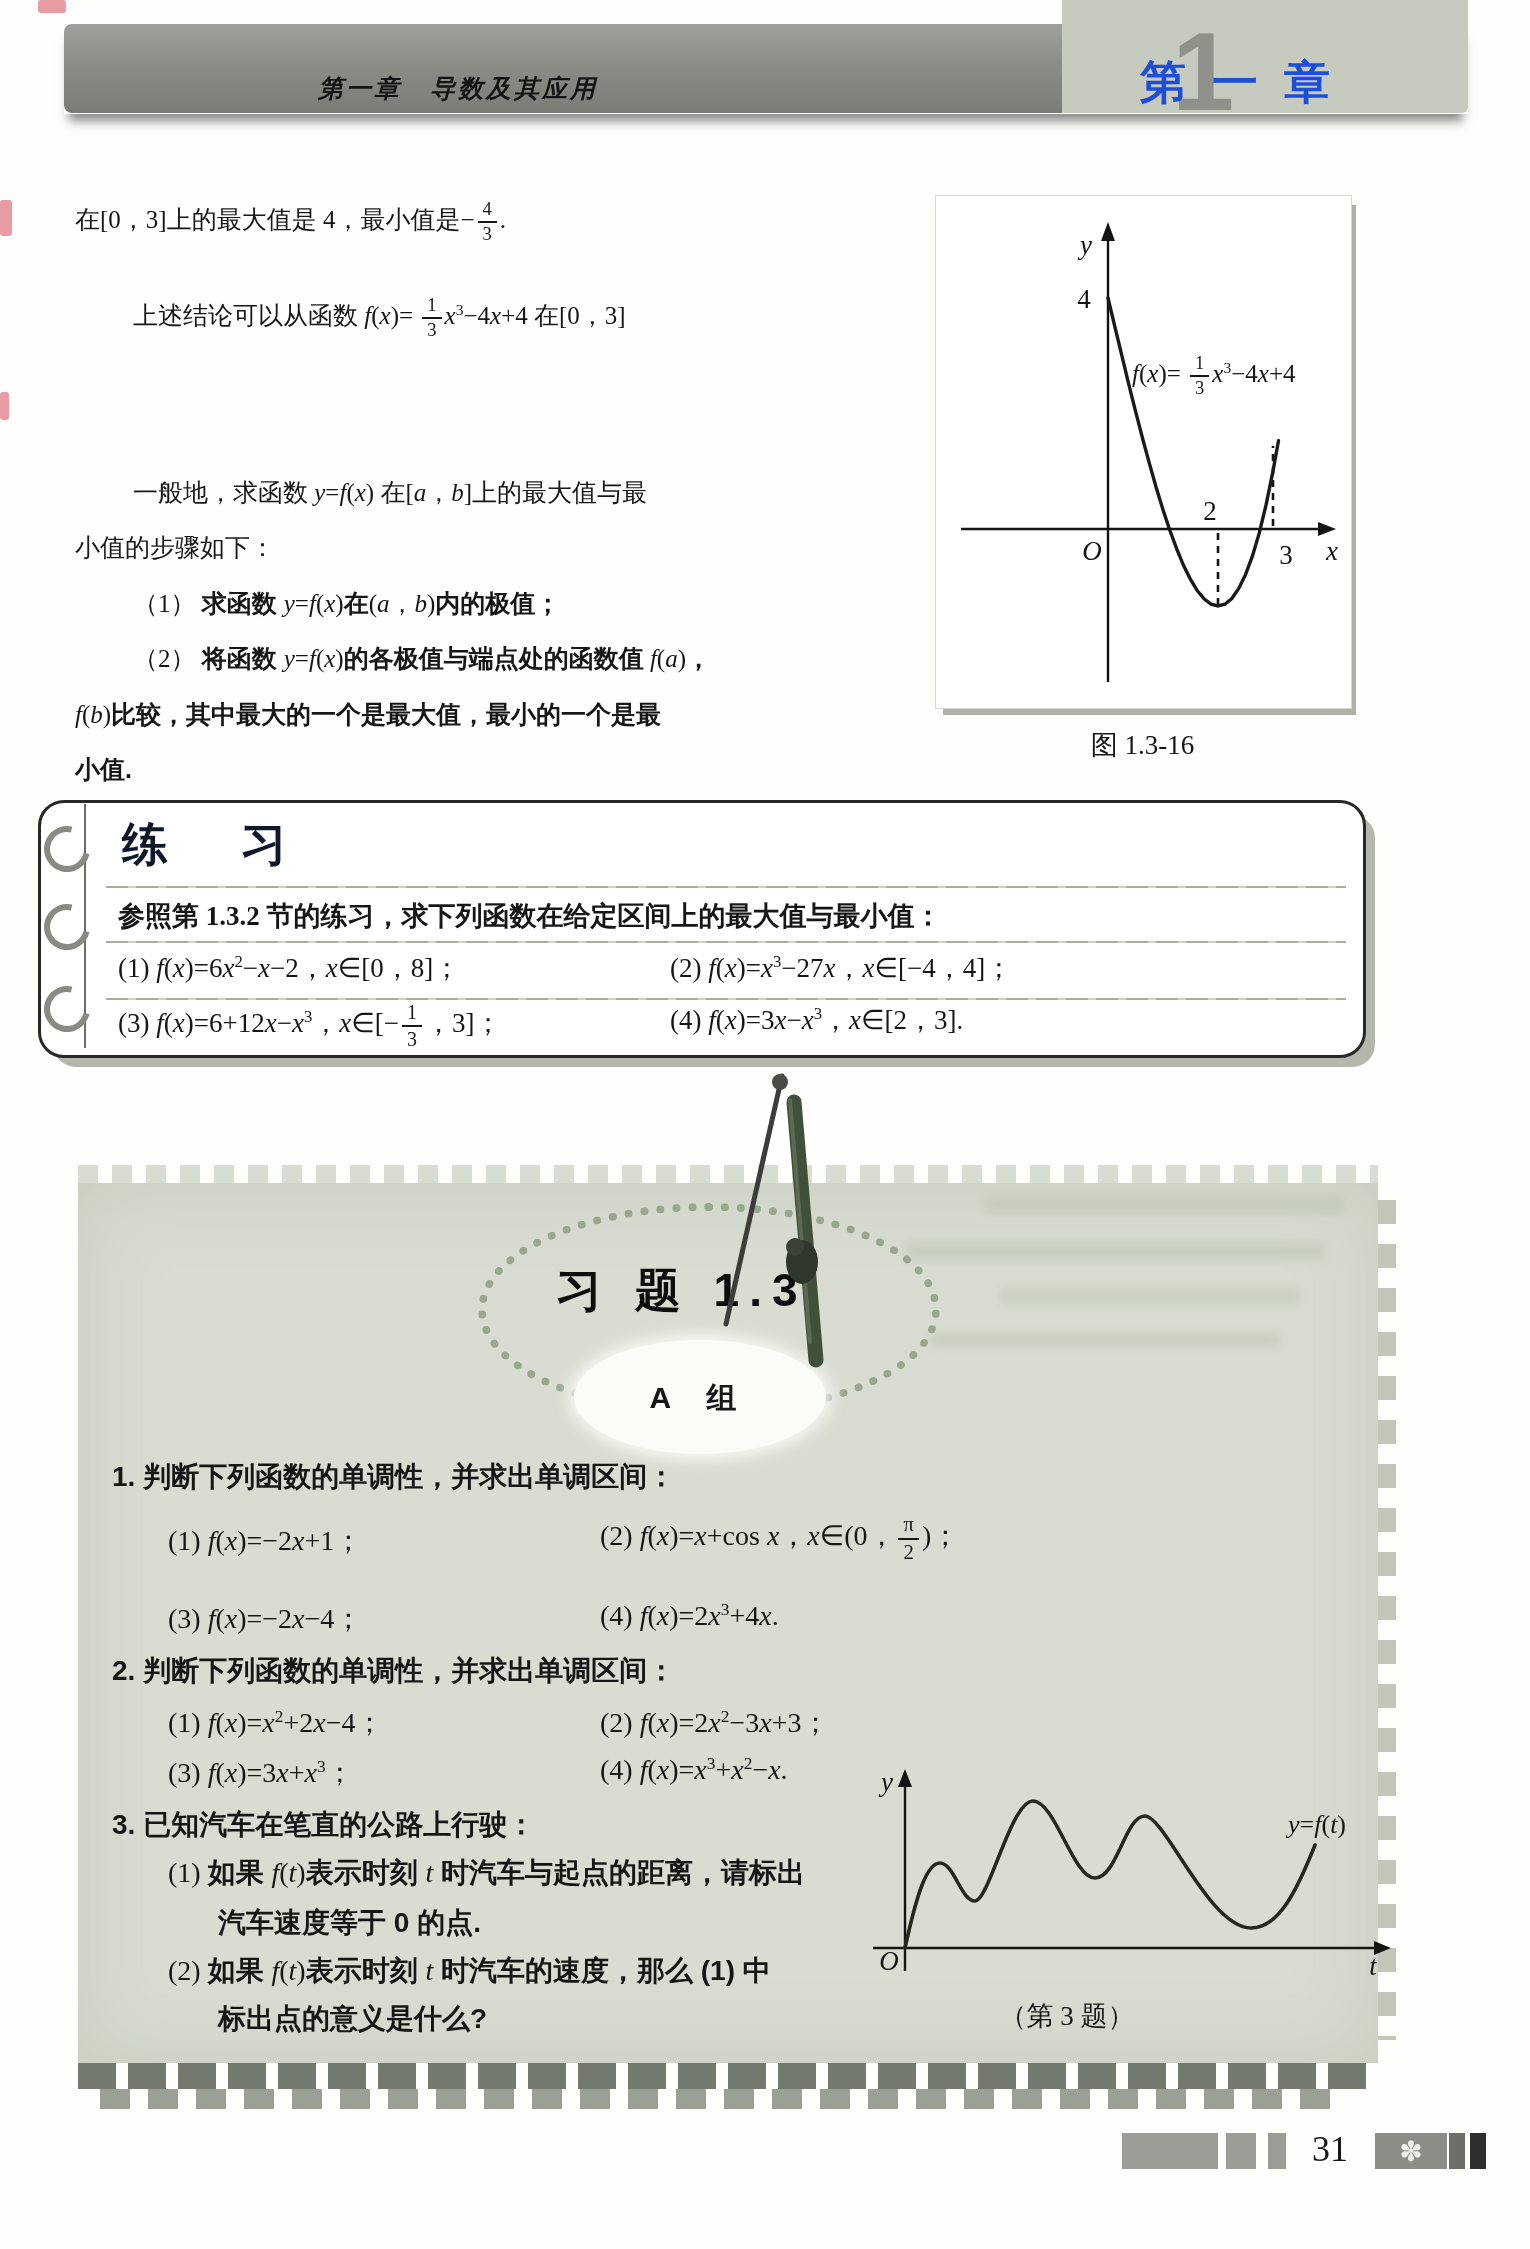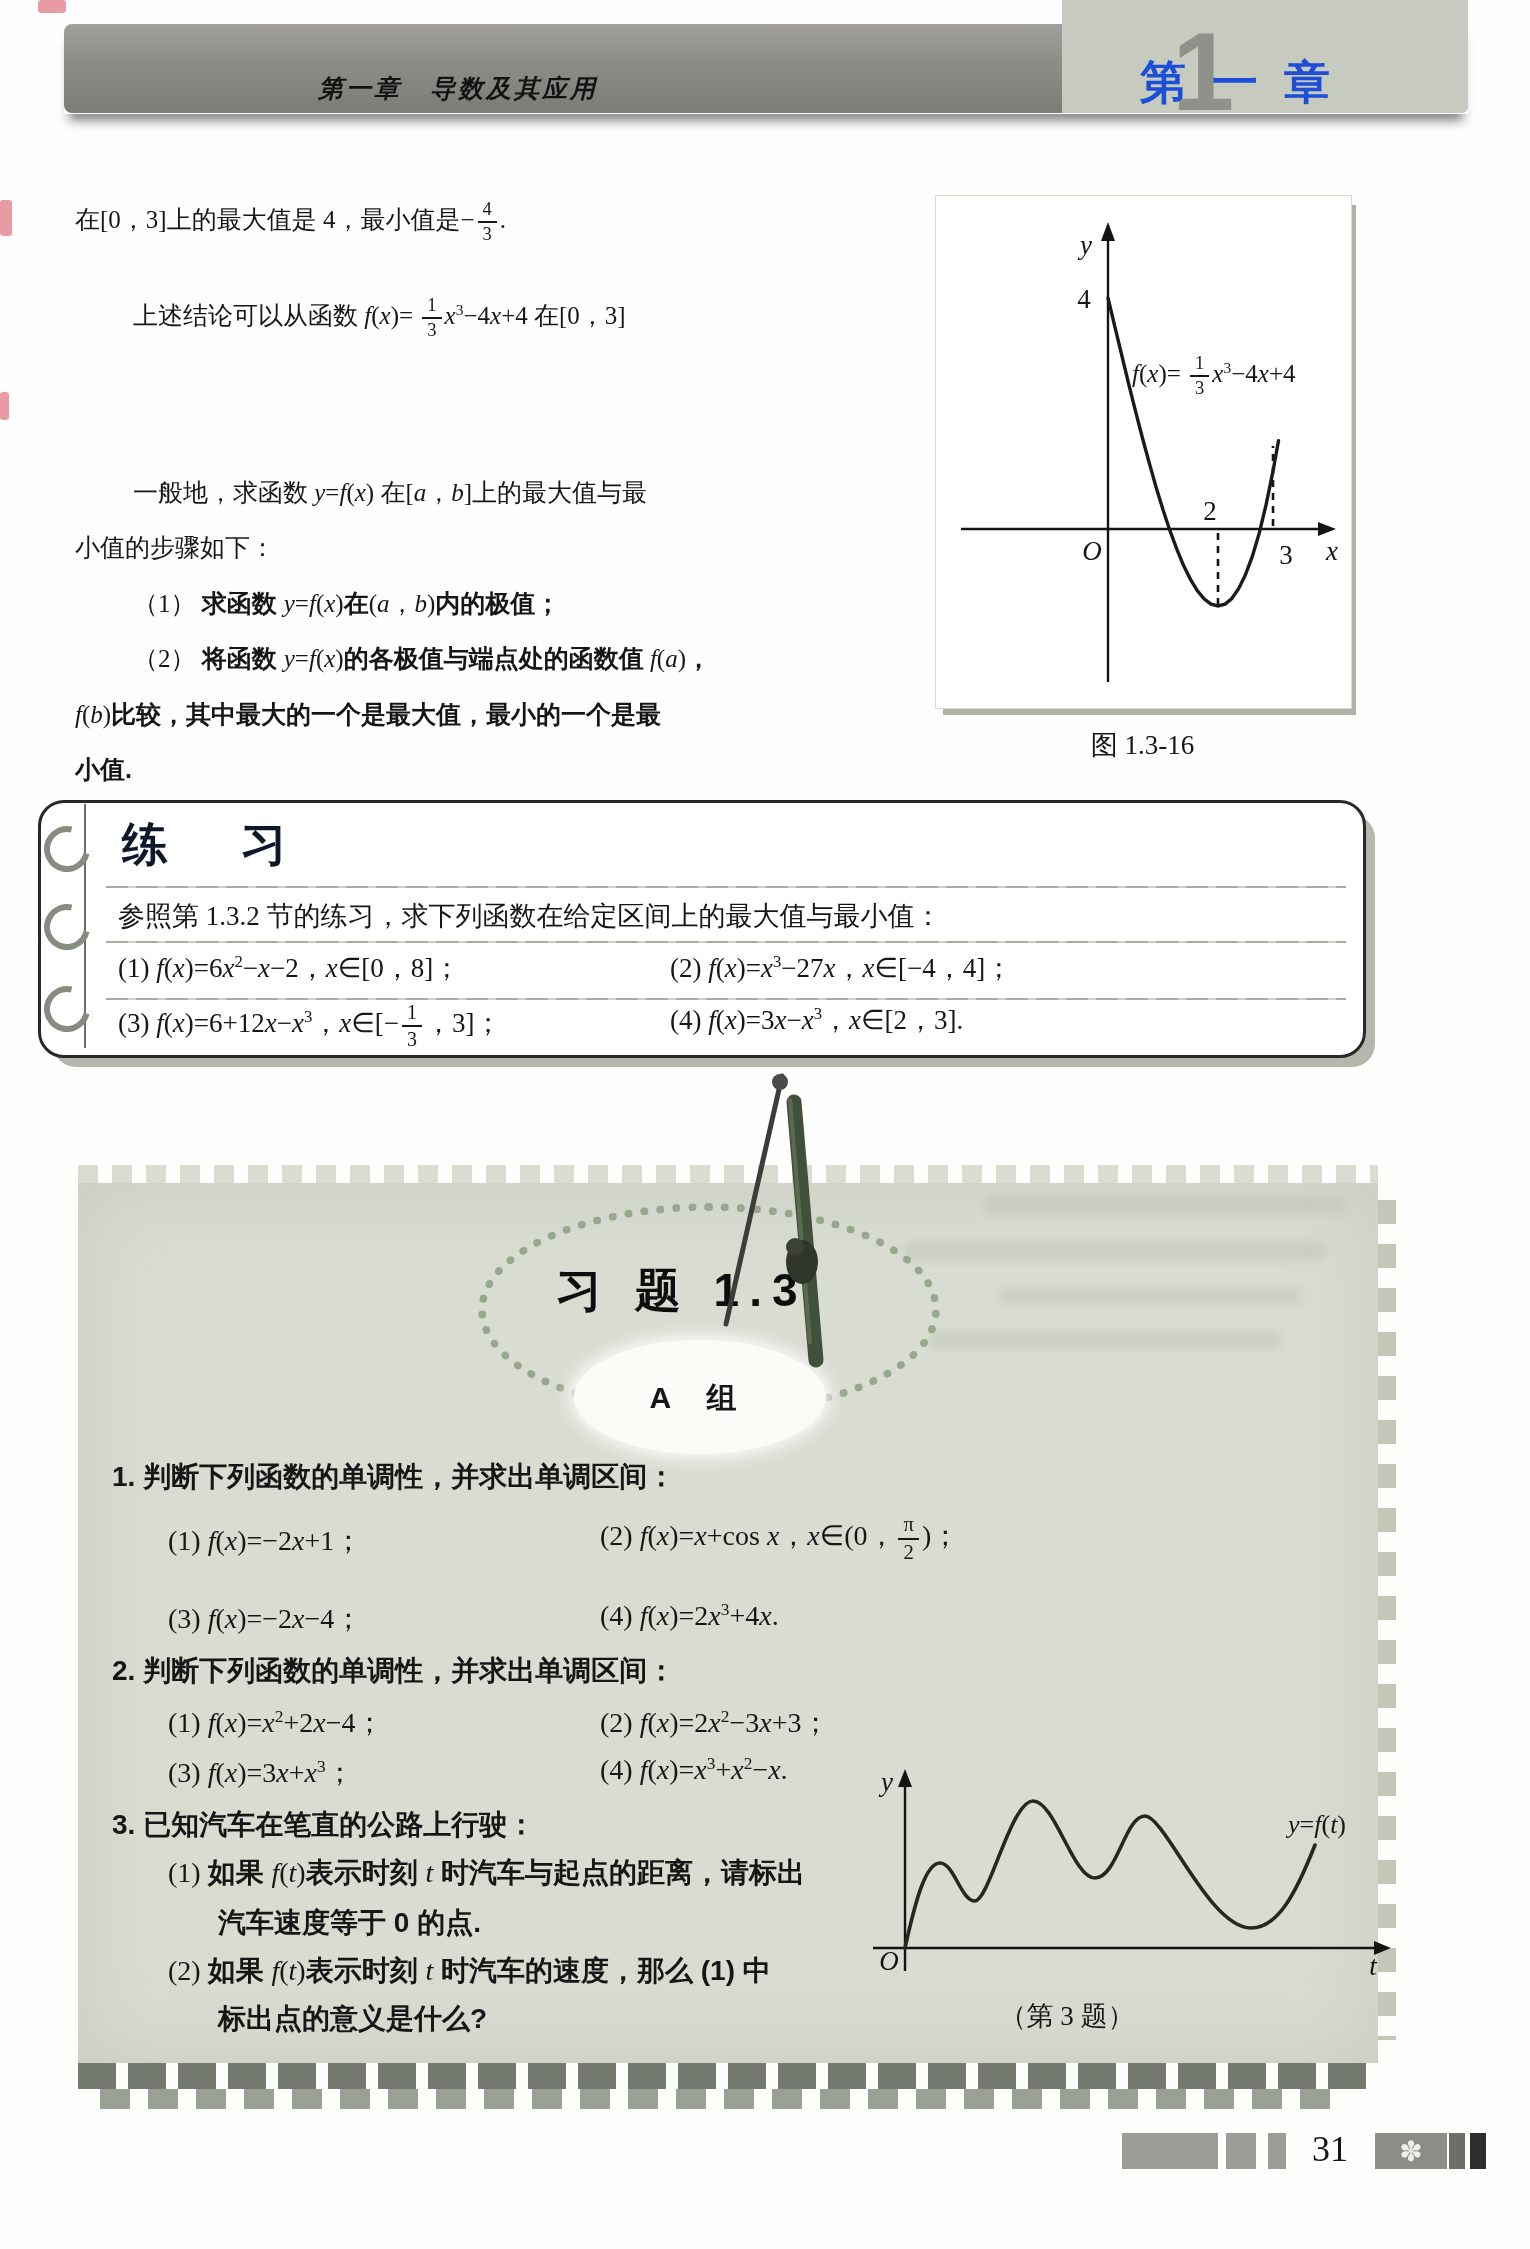--- a/index.html
+++ b/index.html
@@ -135,21 +135,21 @@
 
   <div class="abs practice"></div>
   <div class="abs practice-vrule"></div>
   <span class="ring" style="left:44px;top:826px;"></span>
   <span class="ring" style="left:44px;top:904px;"></span>
   <span class="ring" style="left:44px;top:986px;"></span>
   <div class="abs practice-title nowrap">练 习</div>
   <div class="hrule" style="left:106px;top:886px;width:1240px;"></div>
   <div class="hrule" style="left:106px;top:941px;width:1240px;"></div>
   <div class="hrule" style="left:106px;top:998px;width:1240px;"></div>
-  <div class="pline" style="left:118px;top:898px;"><span class="r">参照第 1.3.2 节的练习，求下列函数在给定区间上的最大值与最小值：</span></div>
+  <div class="pline" style="left:118px;top:898px;font-weight:bold;"><span class="r">参照第 1.3.2 节的练习，求下列函数在给定区间上的最大值与最小值：</span></div>
   <div class="pline" style="left:118px;top:950px;"><span class="n">(1) </span><span class="m">f</span><span class="n">(</span><span class="m">x</span><span class="n">)=6</span><span class="m">x</span><span class="sup">2</span><span class="n">−</span><span class="m">x</span><span class="n">−2，</span><span class="m">x</span><span class="n">∈[0，8]；</span></div>
   <div class="pline" style="left:670px;top:950px;"><span class="n">(2) </span><span class="m">f</span><span class="n">(</span><span class="m">x</span><span class="n">)=</span><span class="m">x</span><span class="sup">3</span><span class="n">−27</span><span class="m">x</span><span class="n">，</span><span class="m">x</span><span class="n">∈[−4，4]；</span></div>
   <div class="pline" style="left:118px;top:1002px;"><span class="n">(3) </span><span class="m">f</span><span class="n">(</span><span class="m">x</span><span class="n">)=6+12</span><span class="m">x</span><span class="n">−</span><span class="m">x</span><span class="sup">3</span><span class="n">，</span><span class="m">x</span><span class="n">∈[−</span><span class="frac">
         <span class="fn">1</span>
         <span class="fd">3</span>
       </span><span class="n">，3]；</span></div>
   <div class="pline" style="left:670px;top:1002px;"><span class="n">(4) </span><span class="m">f</span><span class="n">(</span><span class="m">x</span><span class="n">)=3</span><span class="m">x</span><span class="n">−</span><span class="m">x</span><span class="sup">3</span><span class="n">，</span><span class="m">x</span><span class="n">∈[2，3].</span></div>
 
   <div class="abs teeth-top"></div>
   <div class="abs paper"></div>

